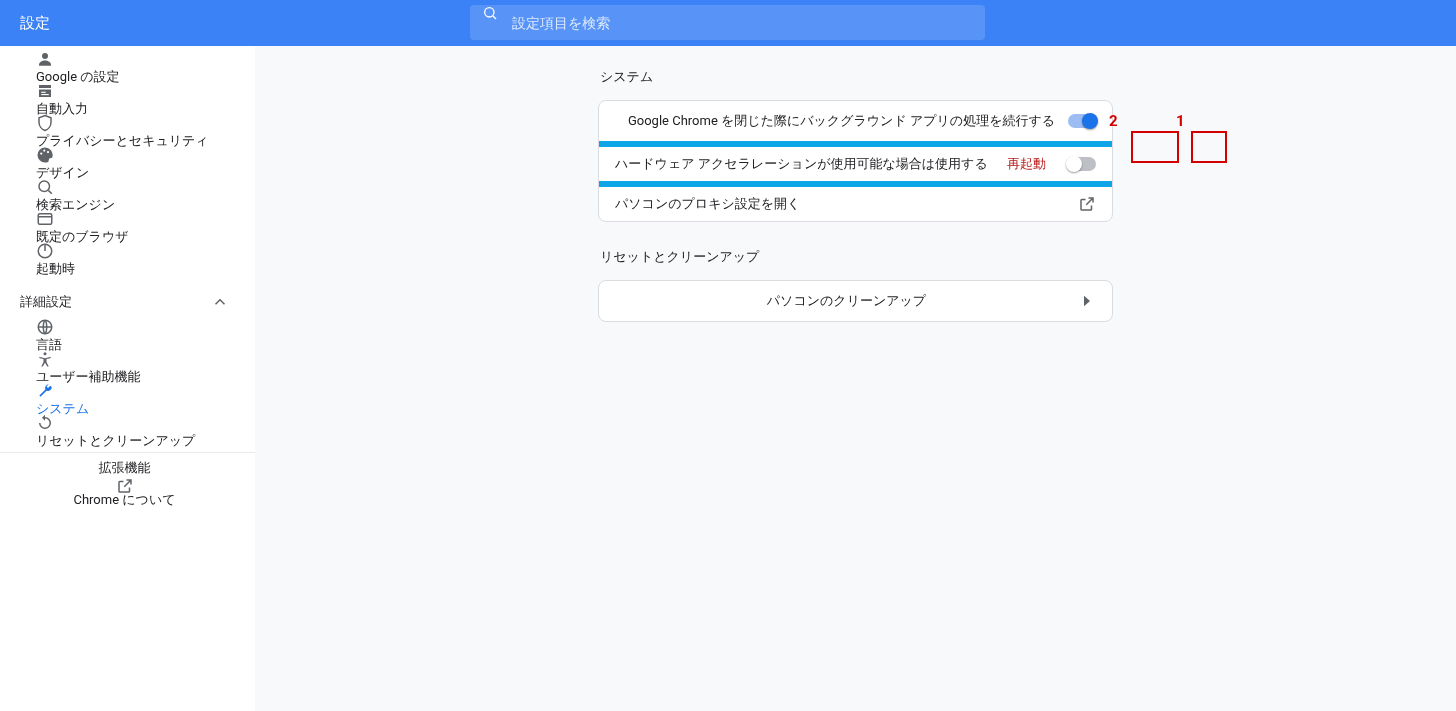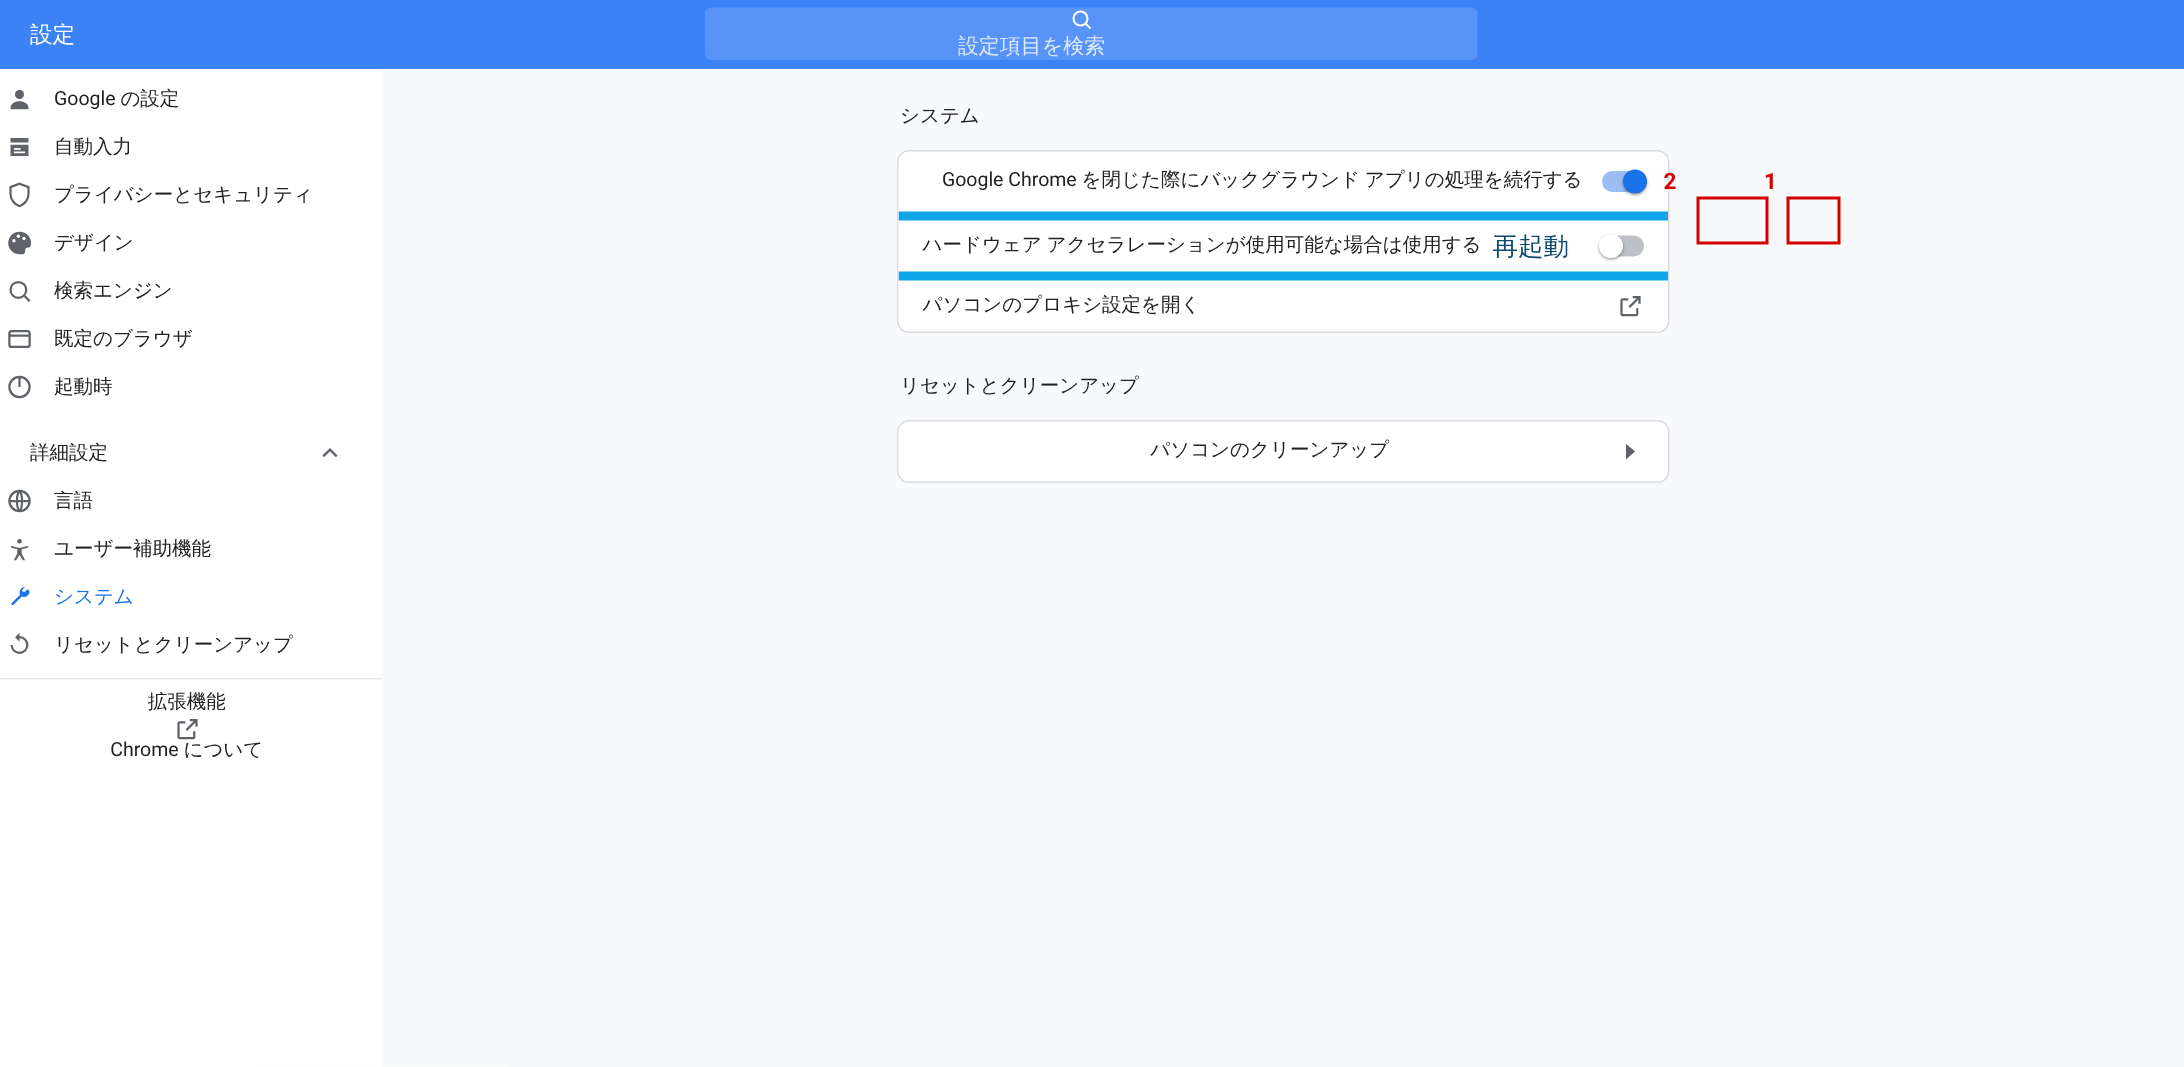--- a/index.html
+++ b/index.html
@@ -1,50 +1,50 @@
 <!DOCTYPE html>
 <html><head>
   <meta charset="utf-8">
   <style>
     * { margin:0; padding:0; box-sizing:border-box; font-family:"Segoe UI",Roboto,Arial,sans-serif; }
     body { background:#fff; width:1456px; height:711px; overflow:hidden; position:relative; }
 
     
     .topbar { background:#3b82f6; height:46px; display:flex; align-items:center; color:#fff; position:relative; z-index:5; }
     .topbar .title { font-size:15px; font-weight:400; padding-left:20px; }
-    .searchwrap { position:absolute; left:470px; top:5px; width:515px; height:35px; background:rgba(255,255,255,0.15); border-radius:4px; display:flex; align-items:center; padding:0 12px;flex-direction:column; }
+    .searchwrap { position:absolute; left:470px; top:5px; width:515px; height:35px; background:rgba(255,255,255,0.15); border-radius:4px; display:flex; padding:0 12px; }
     .searchwrap .sicon { margin-right:14px; display:flex; }
     .searchwrap input { flex:1; background:transparent; border:none; outline:none; color:#fff; font-size:14px; }
     .searchwrap input::placeholder { color:rgba(255,255,255,0.8); }
 
     
     .page { display:flex; height:calc(100% - 46px); background:#f8f9fa; }
     .sidebar { width:255px; background:#fff; border-right:0; padding-top:4px; font-size:13px; overflow-y:auto; }
-    .side-item { height:32px; display:flex; align-items:center; padding-left:4px; color:#202124; cursor:pointer; border-radius:0 16px 16px 0; margin-right:10px; }
+    .side-item { height:32px; display:flex; align-items:flex-start; padding-left:36px; color:#202124; cursor:pointer; border-radius:0 16px 16px 0; margin-right:10px;flex-direction:column; }
     .side-item .icn { width:32px; color:#5f6368; display:flex; align-items:center; }
     .side-item.active { color:#1a73e8; }
     .side-item.active .icn { color:#1a73e8; }
 
     .side-section { height:32px; display:flex; align-items:center; justify-content:space-between; padding:0 26px 0 20px; font-size:13px; color:#202124; cursor:pointer; }
     .side-section .chev { color:#5f6368; }
 
     .side-divider { height:1px; background:#e8eaed; margin:6px 0 6px 0; }
 
     .side-plain { height:32px; display:flex; align-items:center; justify-content:space-between; padding:0 26px 0 20px; font-size:13px; color:#202124; cursor:pointer;flex-direction:column; }
     .side-plain .icn { color:#5f6368; }
 
     
     .main { flex:1; background:#f8f9fa; display:flex; justify-content:center; padding-top:22px; overflow-y:auto; position:relative; }
     .col { width:515px; }
     .section-title { font-size:13px; color:#202124; padding:0 0 14px 2px; }
     .card { background:#fff; border:1px solid #dadce0; border-radius:8px; overflow:hidden; margin-bottom:26px; }
     .row { min-height:40px; display:flex; align-items:center; padding:0 16px; font-size:13px; color:#202124; border-top:6px solid #0ea5e9; cursor:pointer; position:relative; }
     .row:first-child { border-top:none;text-align:center; }
     .row .rlabel { flex:1; line-height:18px; }
-    .row .rlink { color:#0c4a6e; font-size:17px; margin-right:22px; }
+    .row .rlink { color:#b91c1c; font-size:13px; margin-right:22px; }
     .row .rtrail { color:#5f6368; display:flex; align-items:center; }
 
     
     .toggle { width:28px; height:14px; border-radius:20px; position:relative; background:#ccc; flex-shrink:0; }
     .toggle .knob { width:16px; height:16px; border-radius:50%; background:#fff; position:absolute; top:-1px; left:-2px; box-shadow:0 1px 2px rgba(0,0,0,0.4); }
     .toggle.on { background:#9bbdf3; }
     .toggle.on .knob { left:14px; background:#1a73e8; }
     .toggle.off { background:#bdc1c6; }
     .toggle.off .knob { left:-2px; background:#fff; }
 

